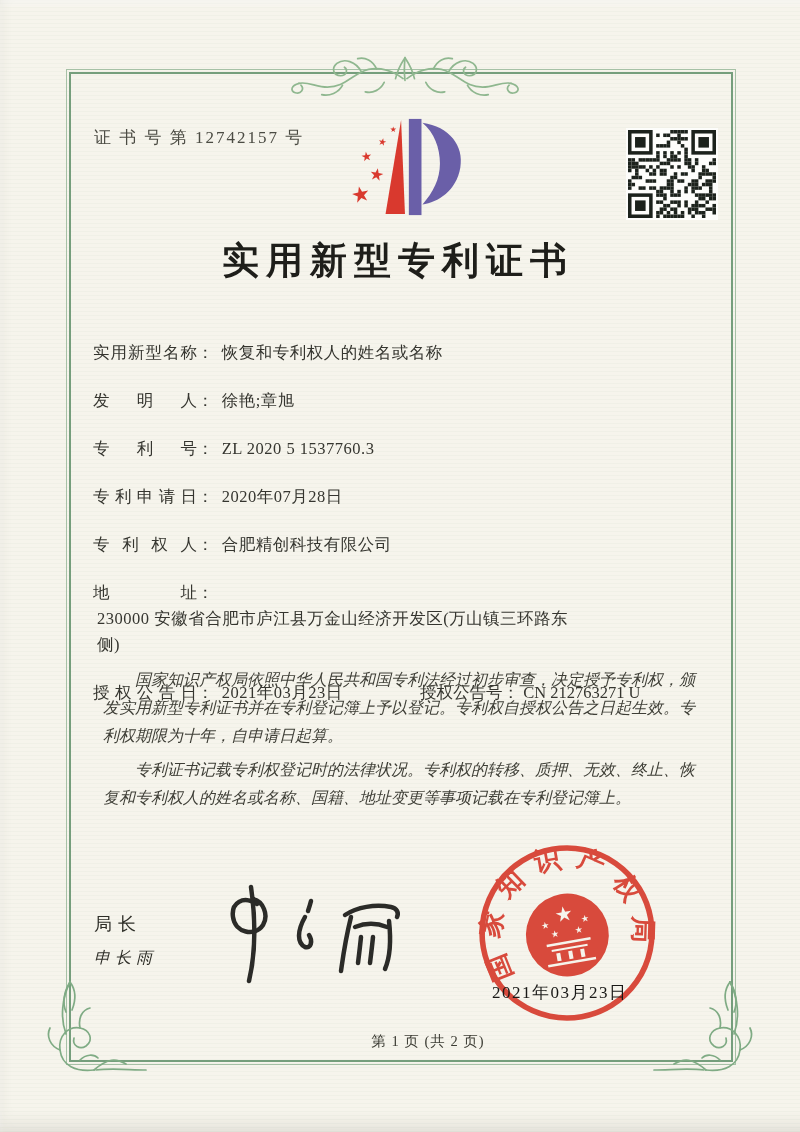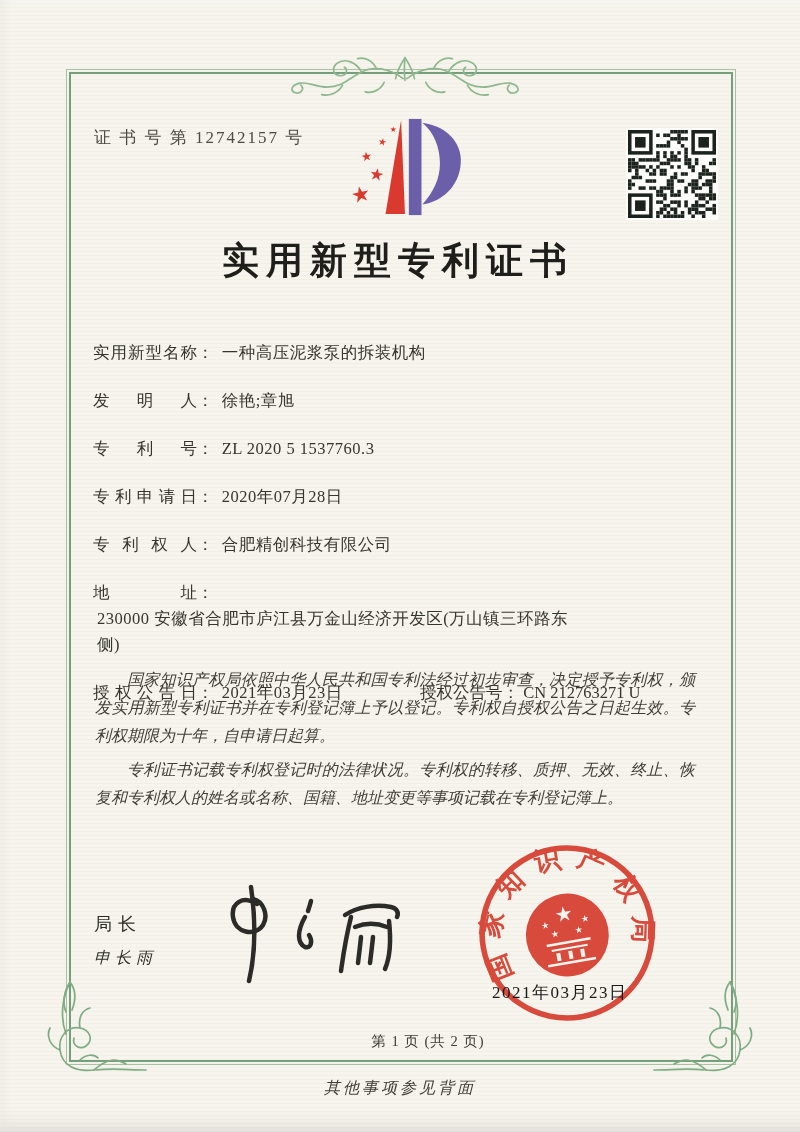--- a/index.html
+++ b/index.html
@@ -21,21 +21,21 @@
   .title{position:absolute;left:66px;top:236px;width:664px;text-align:center;font-size:37px;font-weight:bold;letter-spacing:7px;color:#1e1e1a;}
   .fields{position:absolute;left:93px;top:340px;width:618px;font-size:16.5px;line-height:26px;}
   .frow{margin-bottom:22px;position:relative;}
   .flabel{display:inline-block;width:104px;text-align:justify;text-align-last:justify;vertical-align:top;}
   .fcolon{display:inline-block;vertical-align:top;}
   .fvalue{display:inline-block;vertical-align:top;margin-left:4px;letter-spacing:.5px;}
   .addr-value{width:490px;}
   .pair2{position:absolute;left:327px;top:0;white-space:nowrap;}
   .paras{position:absolute;left:95px;top:666px;width:600px;font-size:16px;line-height:28px;
          font-style:italic;text-align:justify;color:#3e3e36;}
-  .paras p{margin:0 0 6px 0;text-indent:2em;}
+  .paras p{margin:0 0 6px 8px;text-indent:2em;}
   .director{position:absolute;left:94px;top:912px;font-size:18px;letter-spacing:6px;color:#2e2e28;text-align:right;}
   .director-name{position:absolute;left:94px;top:948px;font-size:16px;letter-spacing:5px;color:#2e2e28;font-style:italic;}
   .sig{position:absolute;left:205px;top:880px;width:210px;height:110px;}
   .seal{position:absolute;left:476px;top:842px;width:182px;height:182px;opacity:.92;}
   .seal-date{position:absolute;left:492px;top:981px;font-size:17px;letter-spacing:1.5px;color:#181816;}
   .page-ind{position:absolute;left:66px;top:1032px;width:724px;text-align:center;font-size:14.5px;letter-spacing:1px;color:#3c3c34;}
   .back-note{position:absolute;left:0;top:1078px;width:800px;text-align:center;font-size:16px;font-style:italic;letter-spacing:3px;color:#3e3e36;}
   .orn-top{position:absolute;left:282px;top:44px;width:246px;height:54px;}
   .orn-bl{position:absolute;left:36px;top:978px;width:112px;height:104px;}
   .orn-br{position:absolute;left:652px;top:978px;width:112px;height:104px;transform:scaleX(-1);}
@@ -297,21 +297,21 @@
       <rect x="0" y="18" width="7" height="7" fill="#1c221c"></rect>
       <rect x="1" y="19" width="5" height="5" fill="#fdfdfb"></rect>
       <rect x="2" y="20" width="3" height="3" fill="#1c221c"></rect>
     </svg>
 
   <div class="title">实用新型专利证书</div>
 
   <div class="fields">
     <div class="frow">
       <span class="flabel">实用新型名称</span><span class="fcolon">：</span>
-      <span class="fvalue">一种高压泥浆泵的拆装机构</span>
+      <span class="fvalue">恢复和专利权人的姓名或名称</span>
     </div>
     <div class="frow">
       <span class="flabel">发明人</span><span class="fcolon">：</span>
       <span class="fvalue">徐艳;章旭</span>
     </div>
     <div class="frow">
       <span class="flabel">专利号</span><span class="fcolon">：</span>
       <span class="fvalue">ZL 2020 5 1537760.3</span>
     </div>
     <div class="frow">
@@ -402,15 +402,14 @@
     <path d="M 34,4 C 28,14 26,24 30,34"></path>
     <path d="M 34,4 C 40,12 40,22 36,32"></path>
     <path d="M 58,92 C 72,80 80,80 90,86"></path>
     <path d="M 44,82 C 50,76 58,76 62,80"></path>
     <path d="M 24,72 C 14,68 10,58 14,50"></path>
     <path d="M 44,50 C 42,40 46,32 54,30"></path>
     <path d="M 60,92 C 76,90 94,92 110,92"></path>
   </svg>
 
   <div class="page-ind">第 1 页 (共 2 页)</div>
-  <div class="back-note">其他事项参见背面</div>
 
 </div>
 
 </body></html>

